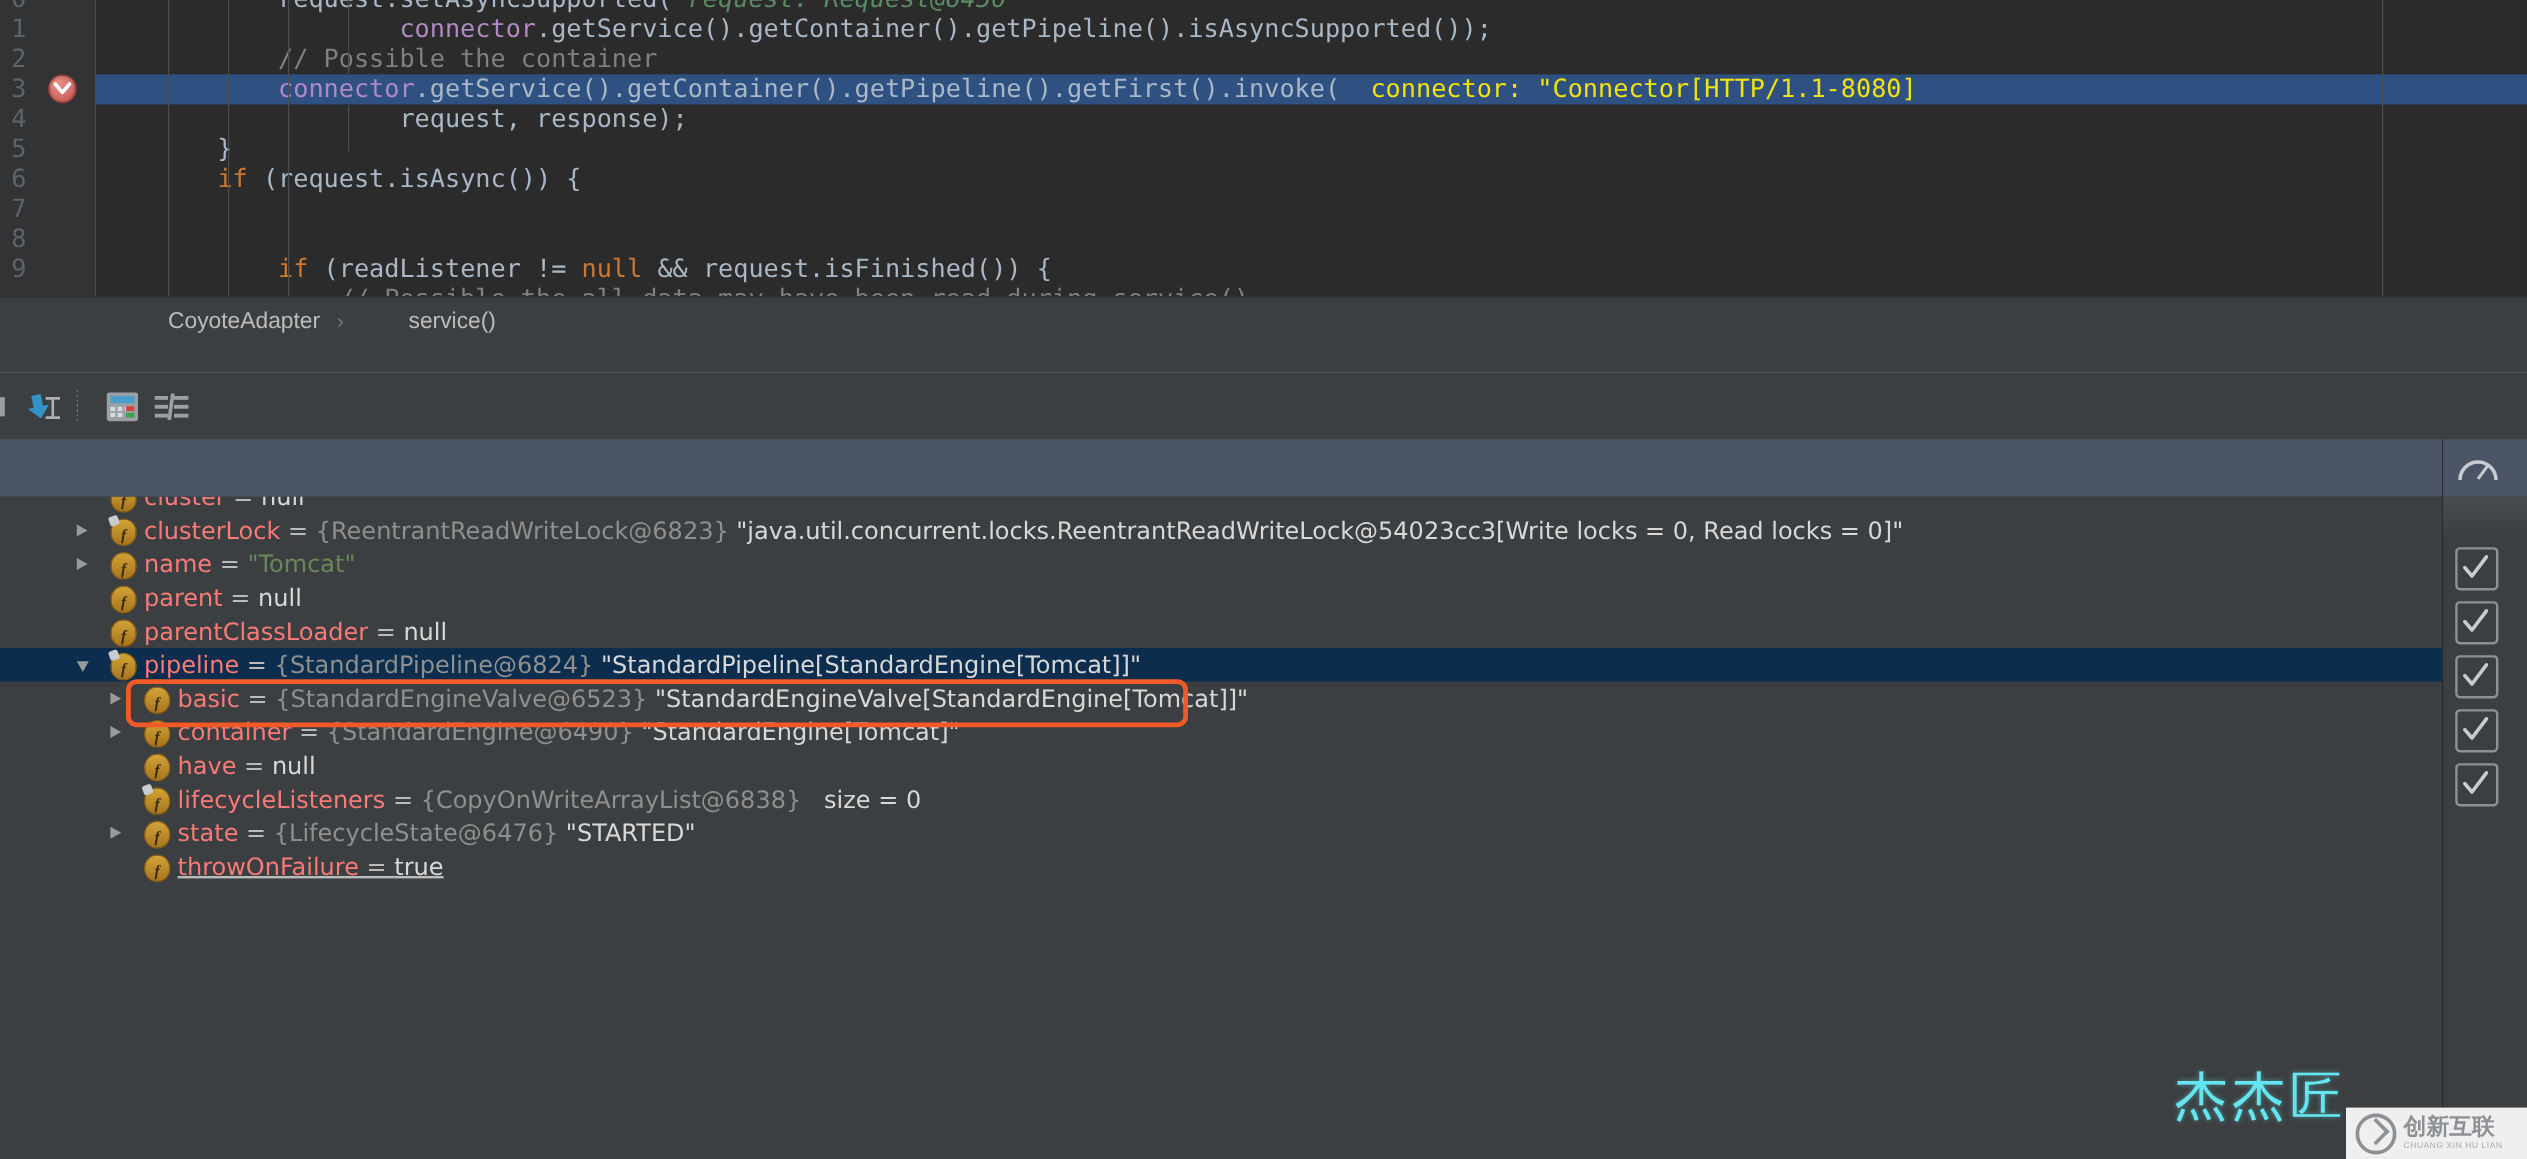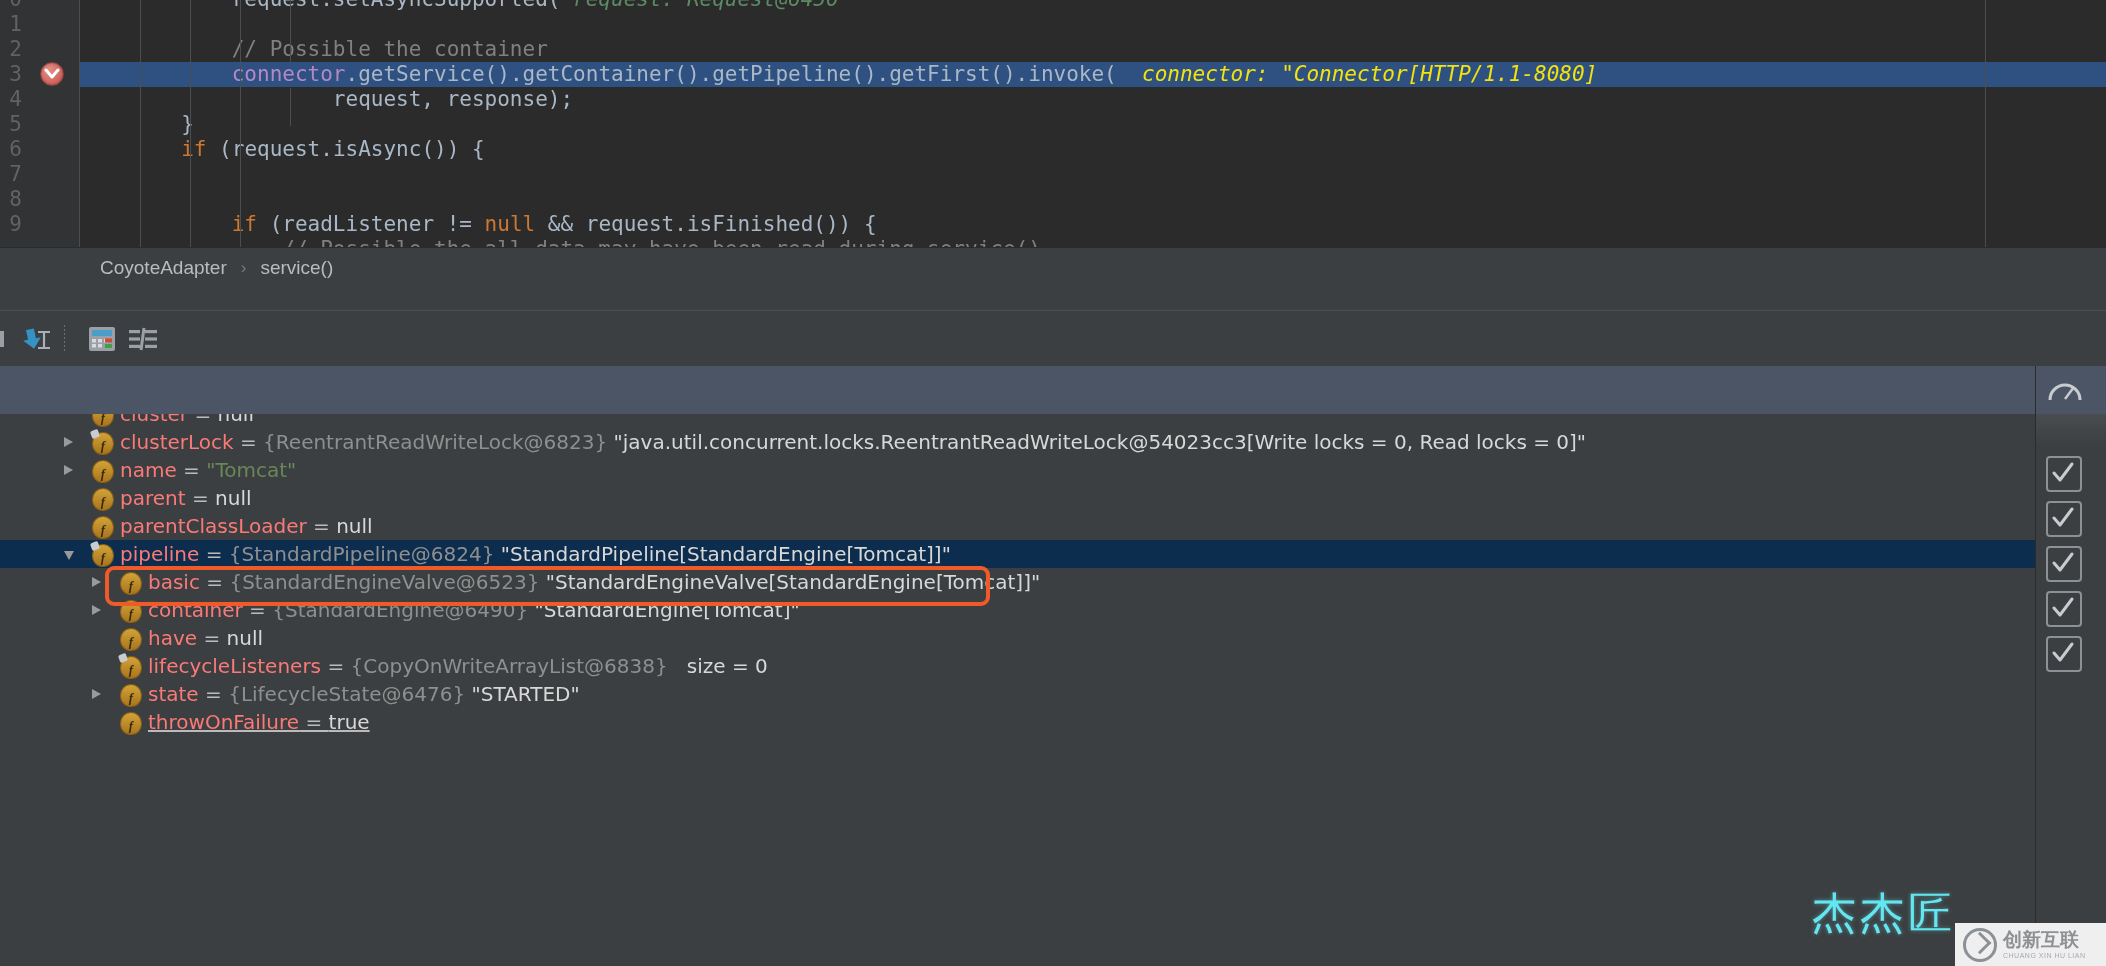--- a/index.html
+++ b/index.html
@@ -16,29 +16,29 @@
       background:radial-gradient(circle at 35% 30%,#e58e84,#c75450);border:1px solid #8f3b38;
       box-shadow:inset 0 0 3px rgba(0,0,0,.35);}
   .bp svg{position:absolute;left:3px;top:4px;}
 
   .code{position:absolute;left:80px;top:0;right:0;height:247px;}
   .cline{position:absolute;left:0;right:0;height:25px;line-height:25px;white-space:pre;
          font-family:"DejaVu Sans Mono",monospace;font-size:21px;color:#a9b7c6;}
   .cline.hl{background:#2f5181;}
   .indentguide{position:absolute;width:1px;background:#4b4e50;}
   .kw{color:#cc7832;} .cm{color:#808080;} .mth{color:#b389c5;}
-  .hintp{color:#f2e20e;font-style:italic;} .hintg{color:#5b8a64;font-style:italic;}
+  .hintp{color:#f2e20e;} .hintg{color:#5b8a64;font-style:italic;}
   .pl{color:#a9b7c6;}
 
   
   .breadcrumb{position:absolute;left:0;top:247px;width:2106px;height:40px;background:#3c3f41;
               border-top:1px solid #2b2b2b;display:flex;align-items:center;
               font-family:"Liberation Sans",sans-serif;font-size:19px;color:#bbbbbb;padding-left:96px;
               box-sizing:border-box;}
-  .crumb{padding:0 4px;}
+  .crumb{padding:0 4px;margin-left:40px;}
   .crumb-sep{color:#7a7a7a;font-size:17px;padding:0 10px;}
 
   
   .band{position:absolute;left:0;top:287px;width:2106px;height:23px;background:#3c3f41;
         border-bottom:1px solid #323232;}
 
   
   .dbgbar{position:absolute;left:0;top:310px;width:2106px;height:56px;background:#3c3f41;
           border-top:1px solid #4b4e50;border-bottom:1px solid #2b2b2b;}
   .tbicon{position:absolute;top:12px;width:32px;height:32px;cursor:pointer;}
@@ -117,20 +117,21 @@
         <div class="lnum" style="top: 187px;">8</div>
         <div class="lnum" style="top: 212px;">9</div>
       </div>
     <div class="bp" style="left:40px;top:62px;">
       <svg width="16" height="14" viewBox="0 0 16 14">
           <path d="M2 3 L8 10 L14 3" stroke="#ffffff" stroke-width="3" fill="none" stroke-linecap="round" stroke-linejoin="round"></path>
         </svg>
     </div>
     <div class="code" id="codelines">
         <div class="cline" style="top: -13px;"><span class="pl">            request.setAsyncSupported(</span><span class="hintg"> request: </span><span class="hintg">Request@6450</span></div>
+        <div class="cline" style="top: 12px;"><span class="mth">                    connector</span><span class="pl">.getService().getContainer().getPipeline().isAsyncSupported());</span></div>
         <div class="cline" style="top: 37px;"><span class="cm">            // Possible the container</span></div>
         <div class="cline hl" style="top: 62px;"><span class="mth">            connector</span><span class="pl">.getService().getContainer().getPipeline().getFirst().invoke(</span><span class="hintp">  connector: </span><span class="hintp">"Connector[HTTP/1.1-8080]</span></div>
         <div class="cline" style="top: 87px;"><span class="pl">                    request, response);</span></div>
         <div class="cline" style="top: 112px;"><span class="pl">        }</span></div>
         <div class="cline" style="top: 137px;"><span class="pl">        </span><span class="kw">if</span><span class="pl"> (request.isAsync()) {</span></div>
         <div class="cline" style="top: 212px;"><span class="pl">            </span><span class="kw">if</span><span class="pl"> (readListener != </span><span class="kw">null</span><span class="pl"> &amp;&amp; request.isFinished()) {</span></div>
         <div class="cline" style="top: 237px;"><span class="cm">                // Possible the all data may have been read during service()</span></div>
         <div style="position: absolute; left: -80px; top: 62px; width: 2106px; height: 25px; background: rgb(47, 81, 129); z-index: -1;"></div>
       </div>
     <div class="indentguide" style="left:140px;top:0;height:247px;"></div>

